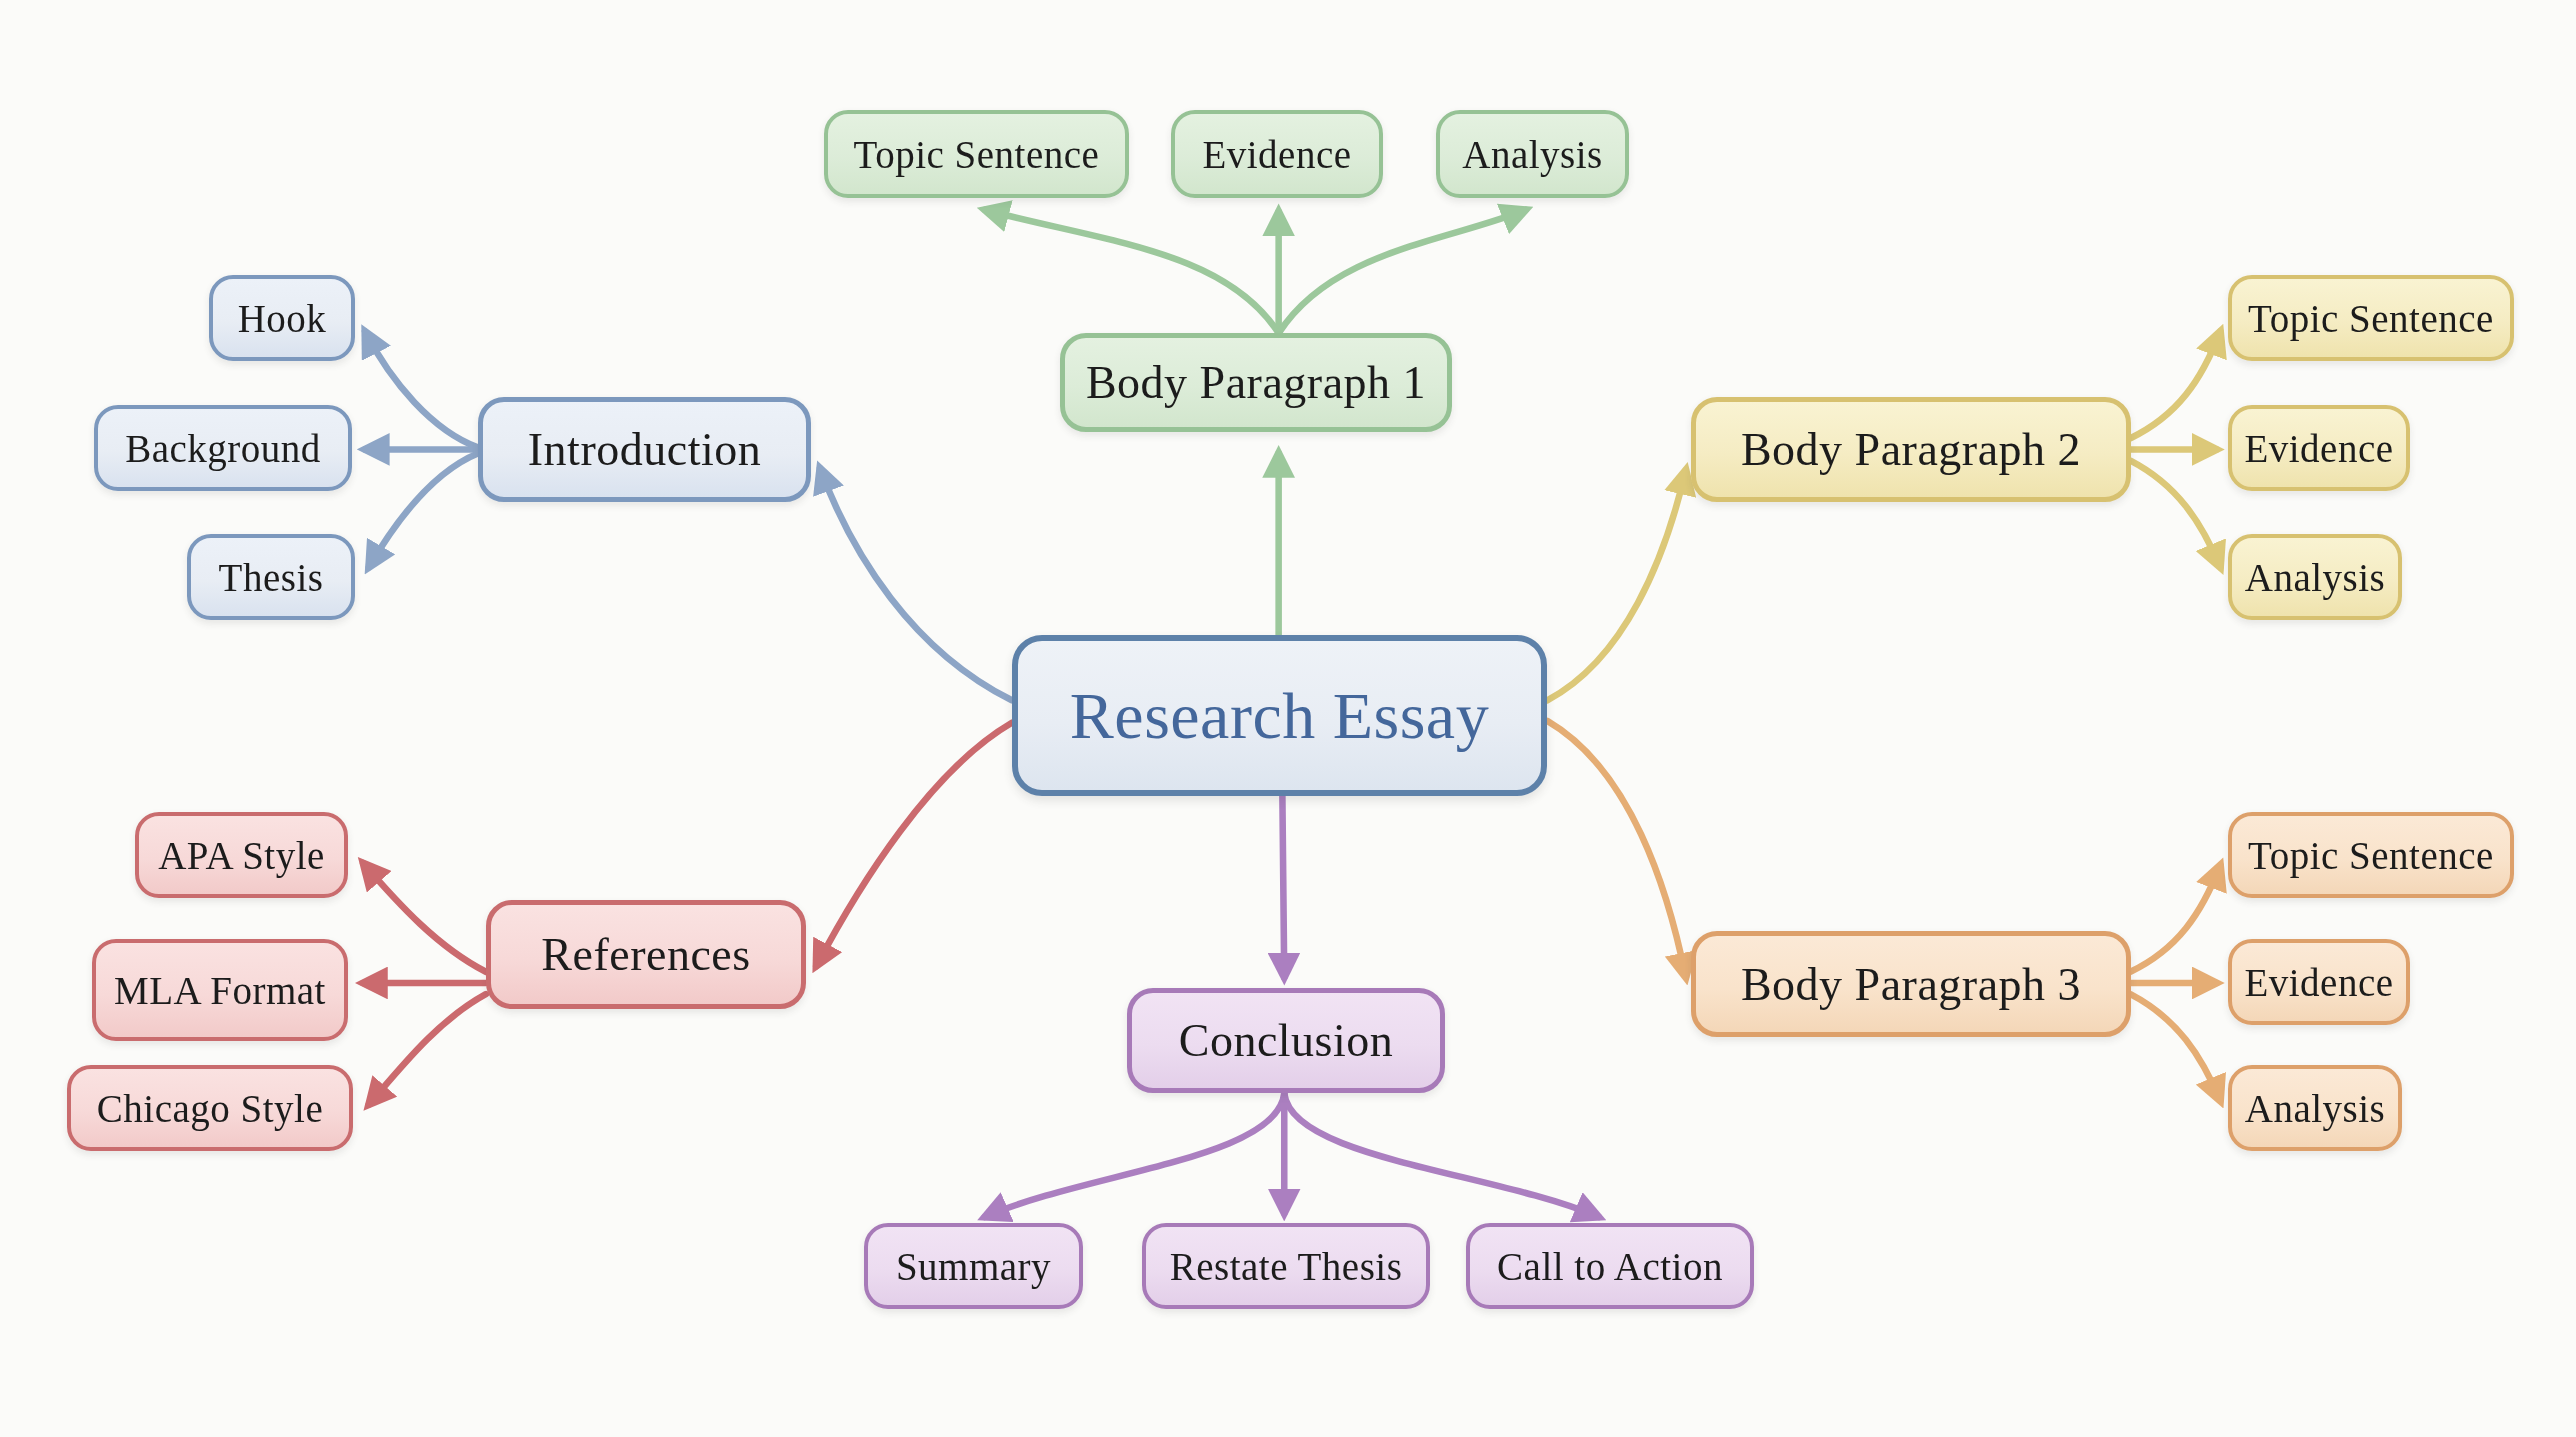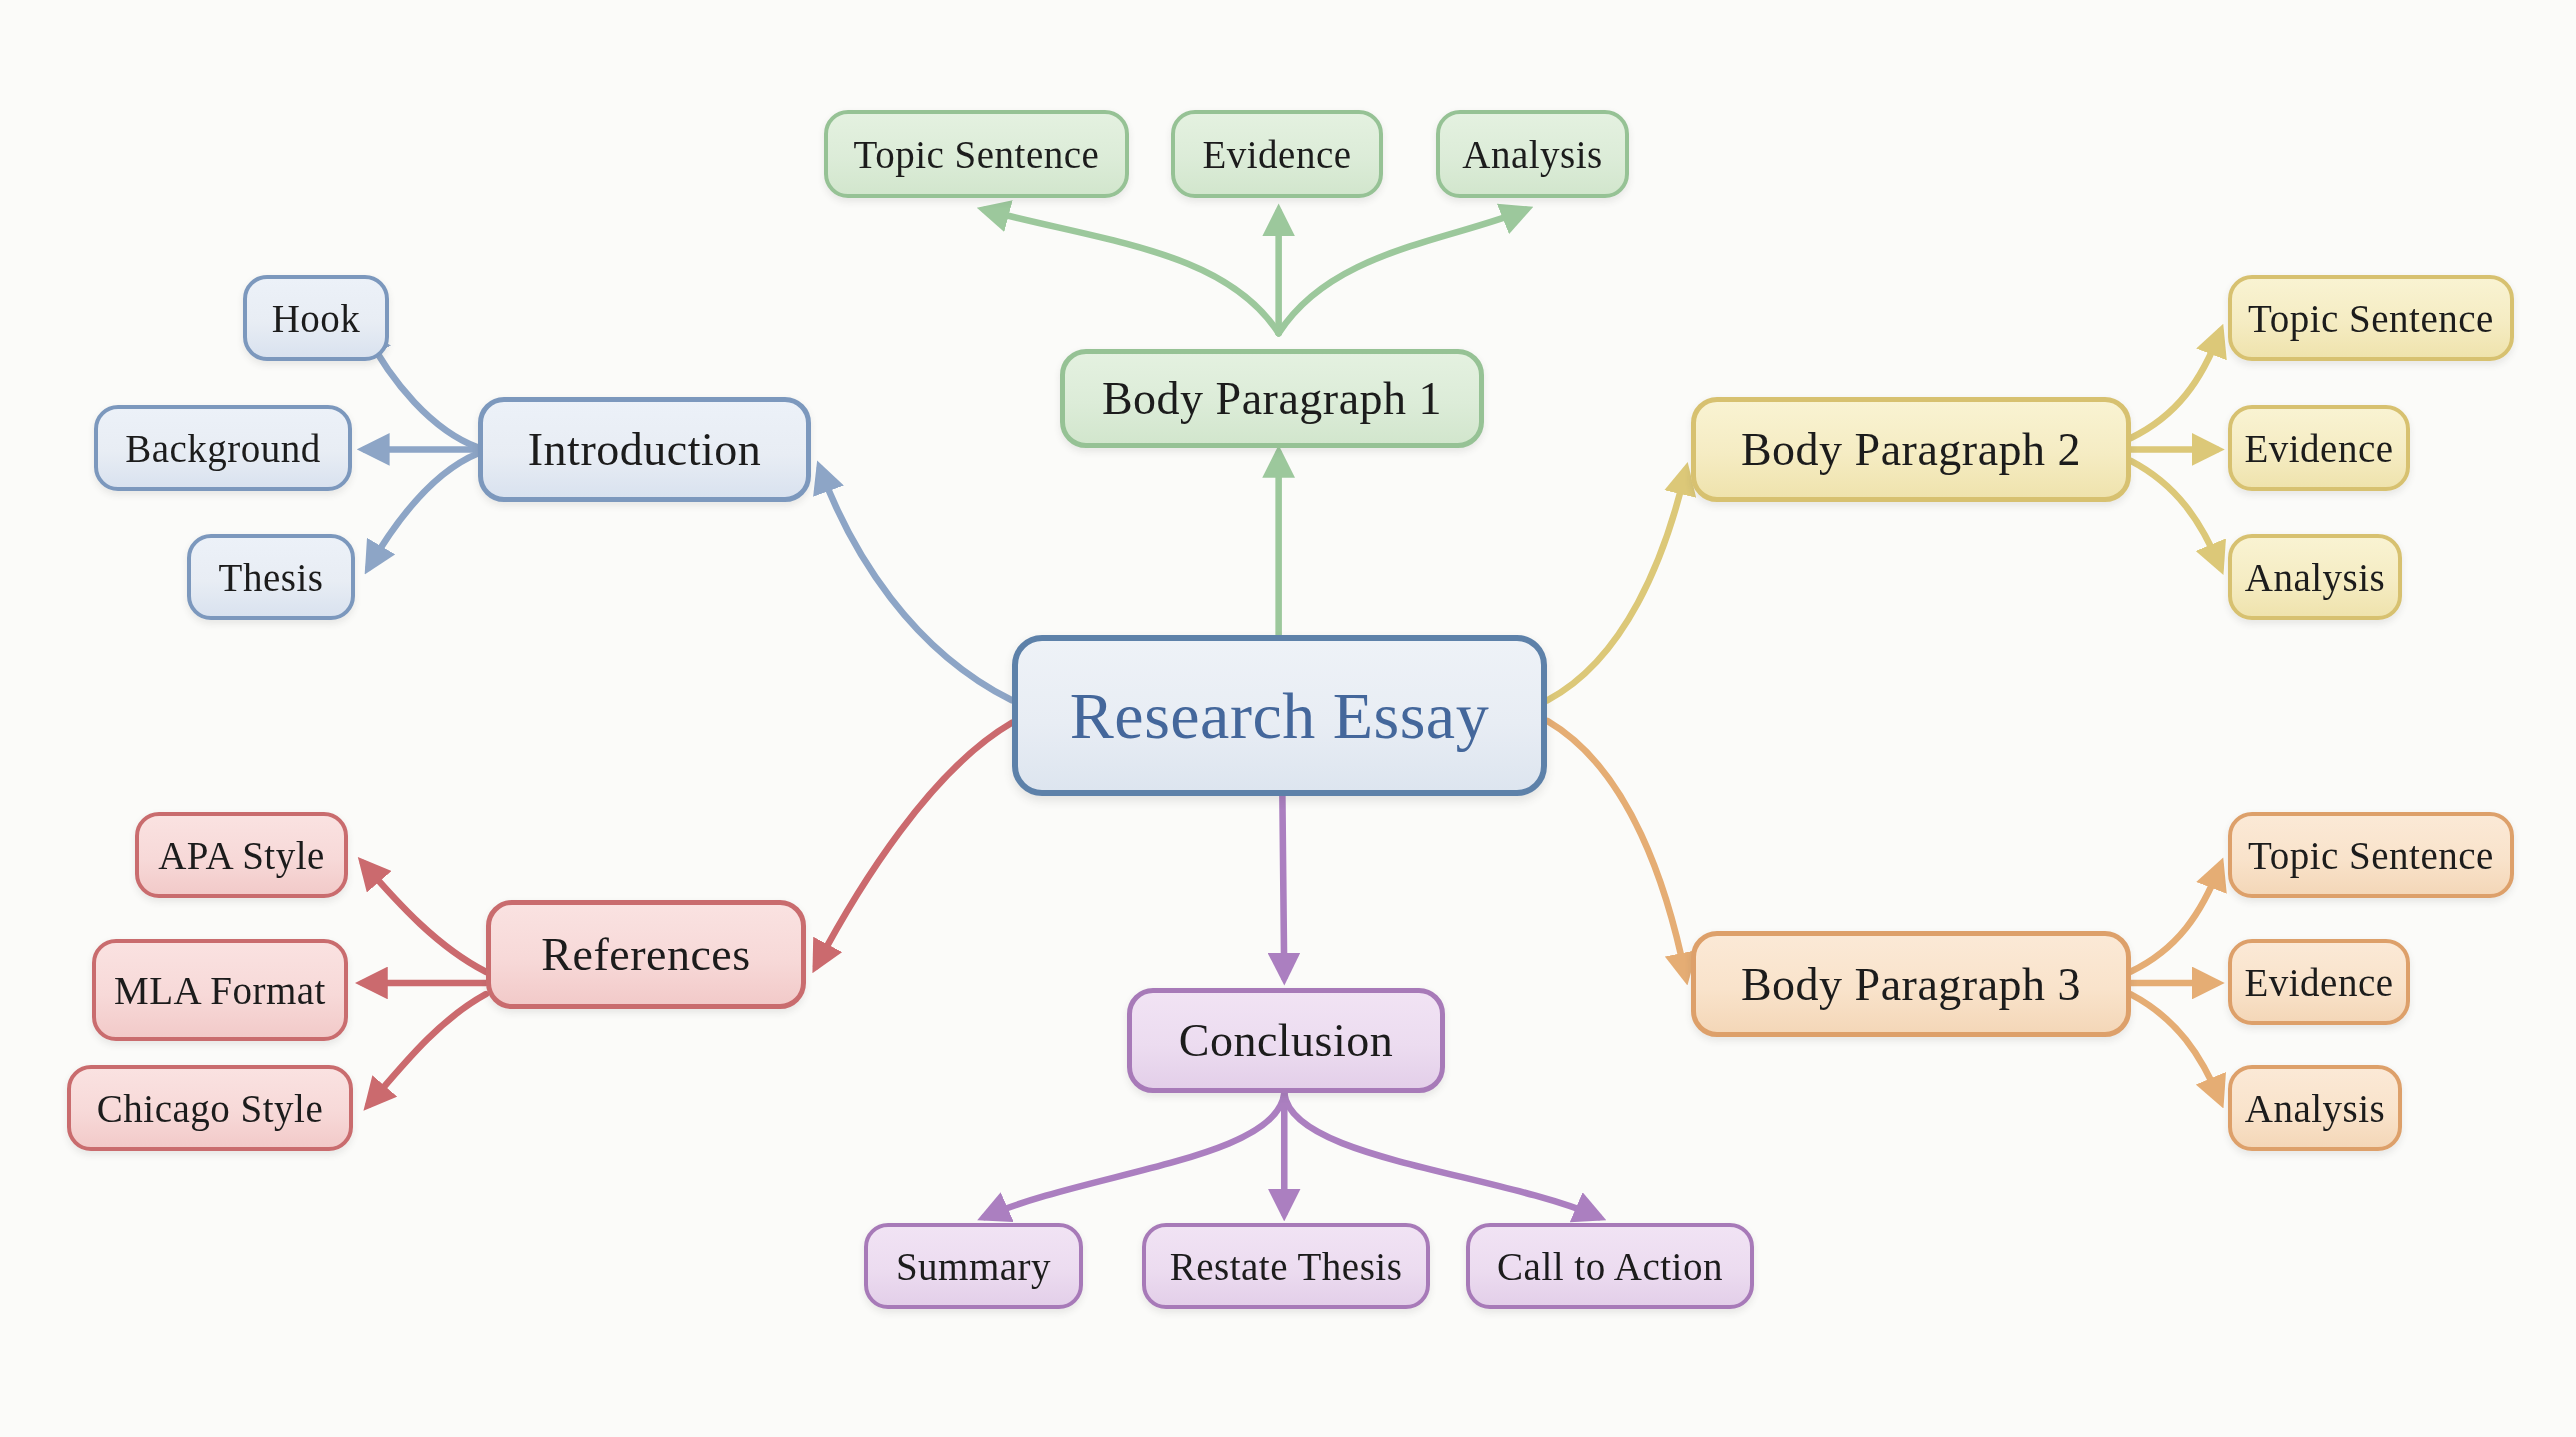--- a/index.html
+++ b/index.html
@@ -108,27 +108,27 @@
     <path class="edge e-orange" d="M 2276 1062 C 2326 1088, 2352 1128, 2372 1176" marker-end="url(#arrow-orange)"></path>
 
     <path class="edge e-purple" d="M 1370 850 L 1372 1044" marker-end="url(#arrow-purple)"></path>
     <path class="edge e-purple" d="M 1372 1168 C 1364 1238, 1162 1252, 1052 1300" marker-end="url(#arrow-purple)"></path>
     <path class="edge e-purple" d="M 1372 1168 L 1372 1296" marker-end="url(#arrow-purple)"></path>
     <path class="edge e-purple" d="M 1372 1168 C 1380 1238, 1596 1252, 1708 1300" marker-end="url(#arrow-purple)"></path>
   </svg>
 
   <div class="node" id="node-research-essay" style="left:1012px;top:635px;width:535px;height:161px;">Research Essay</div>
 
-  <div class="node main c-green" style="left:1060px;top:349px;width:424px;height:99px;">Body Paragraph 1</div>
+  <div class="node main c-green" style="left:1060px;top:333px;width:392px;height:99px;">Body Paragraph 1</div>
   <div class="node child c-green" style="left:824px;top:110px;width:305px;height:88px;">Topic Sentence</div>
   <div class="node child c-green" style="left:1171px;top:110px;width:212px;height:88px;">Evidence</div>
   <div class="node child c-green" style="left:1436px;top:110px;width:193px;height:88px;">Analysis</div>
 
   <div class="node main c-blue" style="left:478px;top:397px;width:333px;height:105px;">Introduction</div>
-  <div class="node child c-blue" style="left:209px;top:275px;width:146px;height:86px;margin-left:34px;">Hook</div>
+  <div class="node child c-blue" style="left:209px;top:275px;width:146px;height:86px;">Hook</div>
   <div class="node child c-blue" style="left:94px;top:405px;width:258px;height:86px;">Background</div>
   <div class="node child c-blue" style="left:187px;top:534px;width:168px;height:86px;">Thesis</div>
 
   <div class="node main c-yellow" style="left:1691px;top:397px;width:440px;height:105px;">Body Paragraph 2</div>
   <div class="node child c-yellow" style="left:2228px;top:275px;width:286px;height:86px;">Topic Sentence</div>
   <div class="node child c-yellow" style="left:2228px;top:405px;width:182px;height:86px;">Evidence</div>
   <div class="node child c-yellow" style="left:2228px;top:534px;width:174px;height:86px;">Analysis</div>
 
   <div class="node main c-red" style="left:486px;top:900px;width:320px;height:109px;">References</div>
   <div class="node child c-red" style="left:135px;top:812px;width:213px;height:86px;">APA Style</div>

